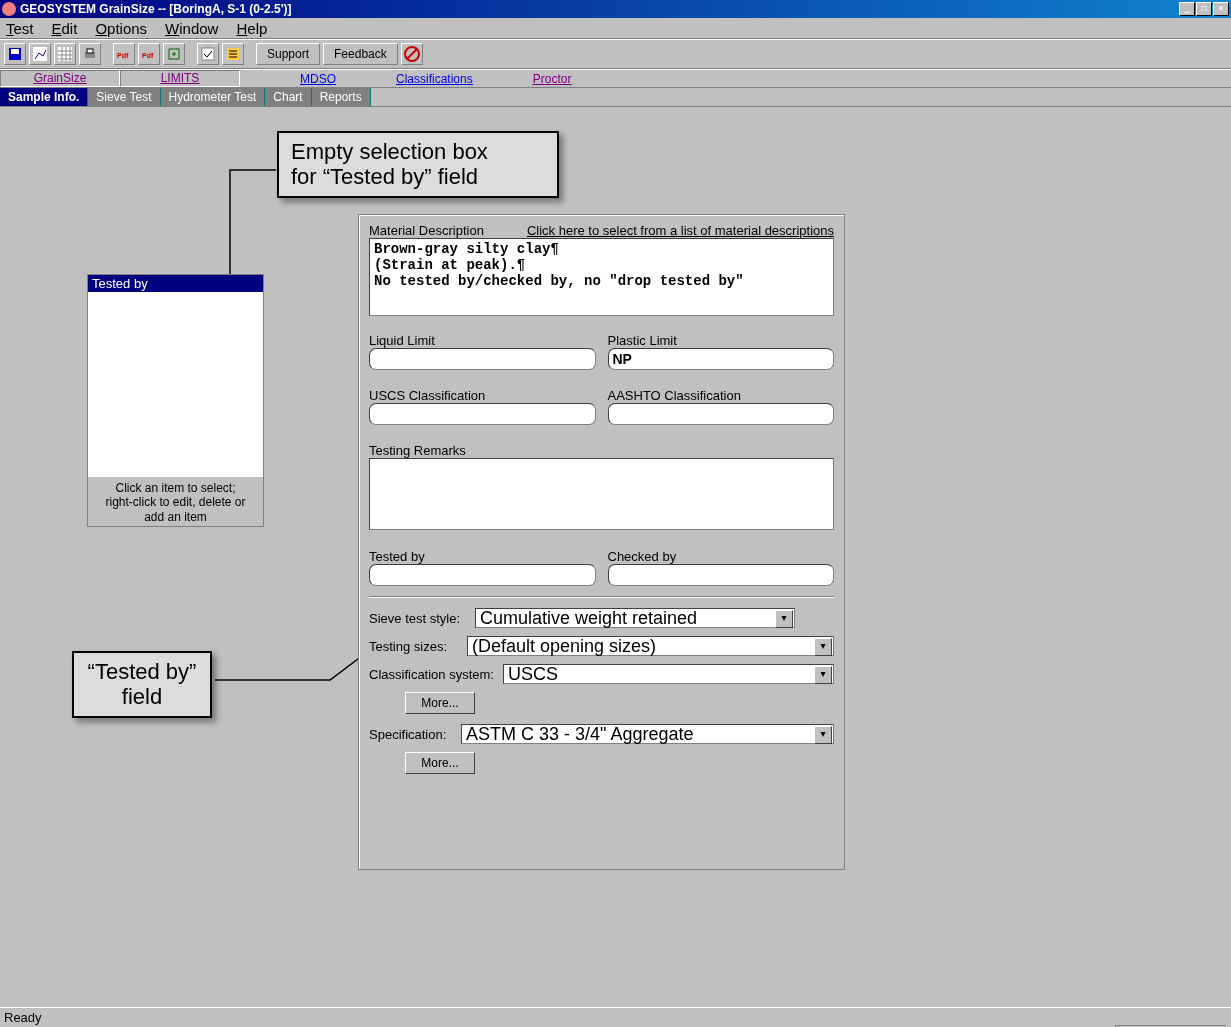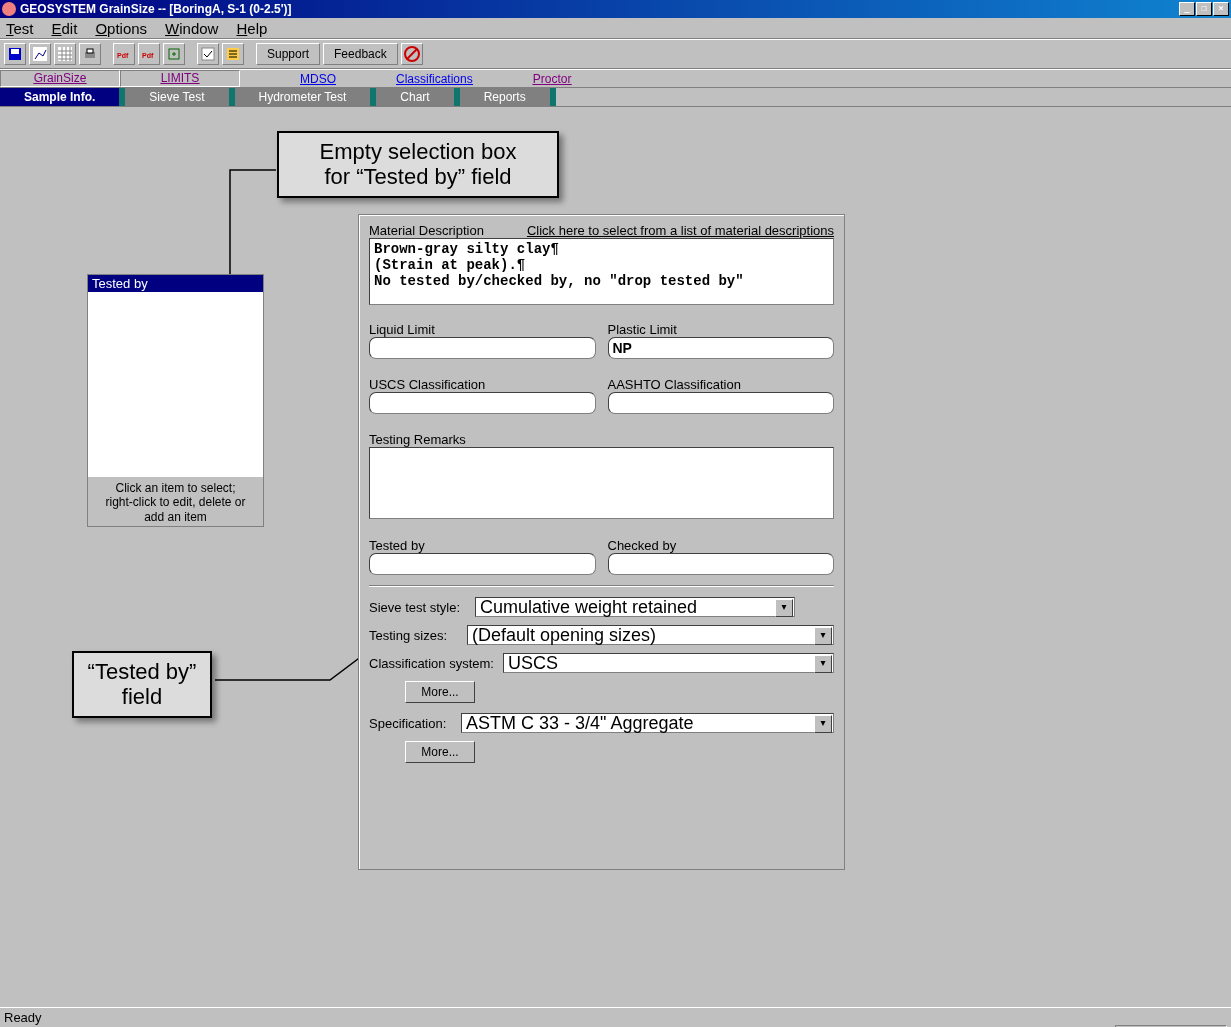--- a/index.html
+++ b/index.html
@@ -108,25 +108,25 @@
 .linkstrip .linkplain { margin-left: 20px; margin-right: 40px; }
 .linkstrip .linkplain.blue { color: #0000ee; }
 
 .tabstrip {
   height: 19px;
   background: #c0c0c0;
   border-bottom: 1px solid #808080;
   display: flex;
 }
 .tabstrip .tab {
-  padding: 2px 24px;
+  padding: 2px 8px;
   font-size: 12px;
   background: #808080;
   color: #fff;
-  border-right: 6px solid #0f766e;
+  border-right: 1px solid #0f766e;
 }
 .tabstrip .tab.active {
   background: #000080;
   color: #fff;
   font-weight: bold;
 }
 
 .content {
   position: relative;
   background: #c0c0c0;
@@ -184,21 +184,21 @@
   border: 1px solid #808080;
   border-top-color: #404040; border-left-color: #404040;
   font-size: 14px;
   padding: 2px 4px;
   font-family: "Courier New", monospace;
   width: 100%;
 }
 .field.sans { font-family: Arial, sans-serif; font-weight: bold; border-radius: 7px; }
 .twocol { display: flex; gap: 12px; }
 .twocol > div { flex: 1; }
-textarea.field { resize: none; height: 67px; font-family: "Courier New", monospace; font-weight: bold; }
+textarea.field { resize: none; height: 78px; font-family: "Courier New", monospace; font-weight: bold; }
 textarea.field.remarks { height: 72px; }
 .inline-row { display: flex; align-items: center; gap: 6px; margin-bottom: 8px; }
 .inline-row .lbl { white-space: nowrap; }
 .combo {
   flex: 1;
   height: 20px;
   background: #fff;
   border: 1px solid #808080;
   border-top-color: #404040; border-left-color: #404040;
   display: flex;
@@ -352,21 +352,21 @@
 <div class="tabstrip">
   <div class="tab active">Sample Info.</div>
   <div class="tab">Sieve Test</div>
   <div class="tab">Hydrometer Test</div>
   <div class="tab">Chart</div>
   <div class="tab">Reports</div>
 </div>
 
 <div class="content">
 
-  <div class="callout" style="left: 277px; top: 24px; width: 282px; white-space: pre-line; text-align: center;">Empty selection box
+  <div class="callout" style="left: 277px; top: 24px; width: 282px; white-space: pre-line;">Empty selection box
 for “Tested by” field</div>
 
   <div class="callout" style="left: 72px; top: 544px; width: 140px; text-align: center; white-space: pre-line;">“Tested by”
 field</div>
 
   <svg class="arrow" style="left:190px; top:60px;" width="100" height="190">
     <path d="M86 3 L40 3 L40 170 L14 170" stroke="#000" fill="none" stroke-width="1.5"></path>
     <path d="M22 163 L10 172 L24 177 L17 170 Z" fill="#000" opacity="0.35" transform="translate(4,4)"></path>
     <path d="M22 163 L10 172 L24 177 L17 170 Z" fill="#000"></path>
   </svg>

